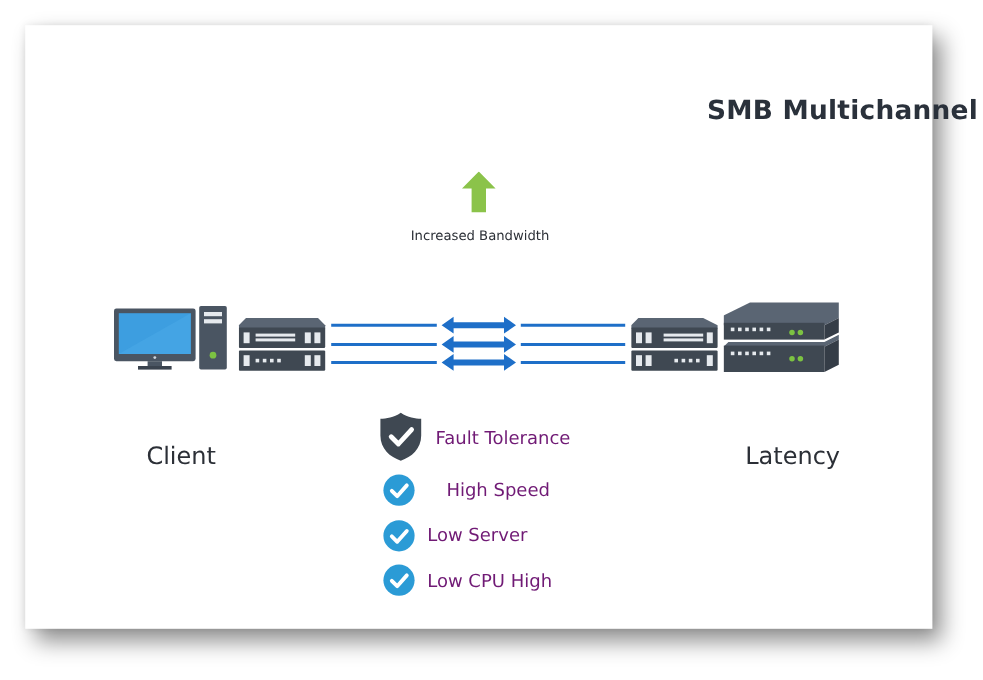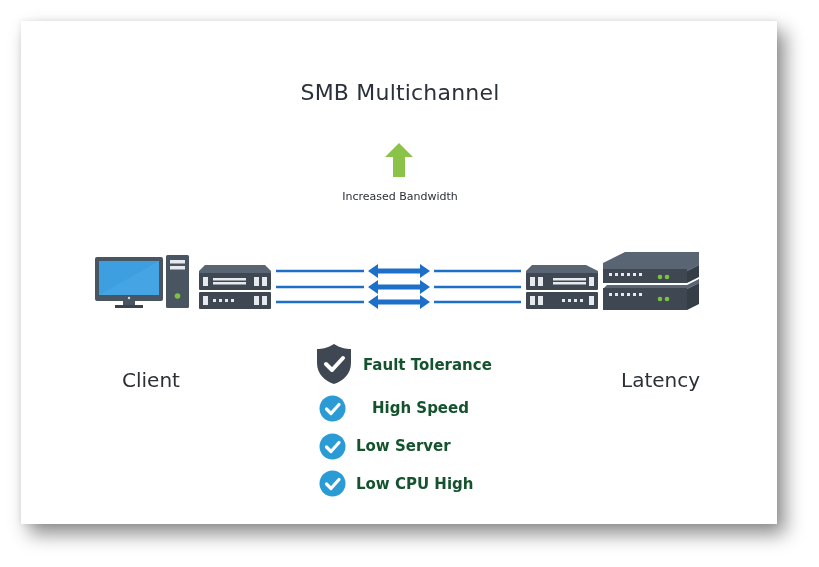--- a/index.html
+++ b/index.html
@@ -7,29 +7,29 @@
     width:819px; height:567px; background:#ffffff; position:relative; overflow:hidden;
     font-family:"DejaVu Sans", "Liberation Sans", sans-serif;
   }
   .card {
     position:absolute; left:21px; top:21px; width:756px; height:503px;
     background:#ffffff;
     box-shadow: 8px 10px 18px rgba(0,0,0,0.45), 0 0 6px rgba(0,0,0,0.08);
   }
   .abs { position:absolute; }
   .title {
-    position:absolute; left:0; width:800px; top:80px; text-align:center;
-    font-size:22px; font-weight:normal; color:#2a313b; letter-spacing:0.2px;
+    position:absolute; left:0; width:800px; top:80px; text-align:right;
+    font-size:22px; font-weight:bold; color:#2a313b; letter-spacing:0.2px;padding-left:15px;
   }
   .subtitle {
     position:absolute; left:0; width:800px; top:190px; text-align:center;
     font-size:11px; color:#2b2f36;
   }
   .label { font-size:20px; color:#2b2f36;margin-top:44px; }
-  .feat { font-size:15px; color:#14532d;font-weight:bold; }
+  .feat { font-size:15px; color:#701a75; }
 </style>
 </head>
 <body>
 
 <div class="card"></div>
 
 <div class="title">SMB Multichannel</div>
 
 <svg class="abs" style="left:384px; top:143px;" width="30" height="34" viewBox="0 0 30 34">
   <polygon points="15,0 29,14 21,14 21,34 9,34 9,14 1,14" fill="#8bc34a"></polygon>

